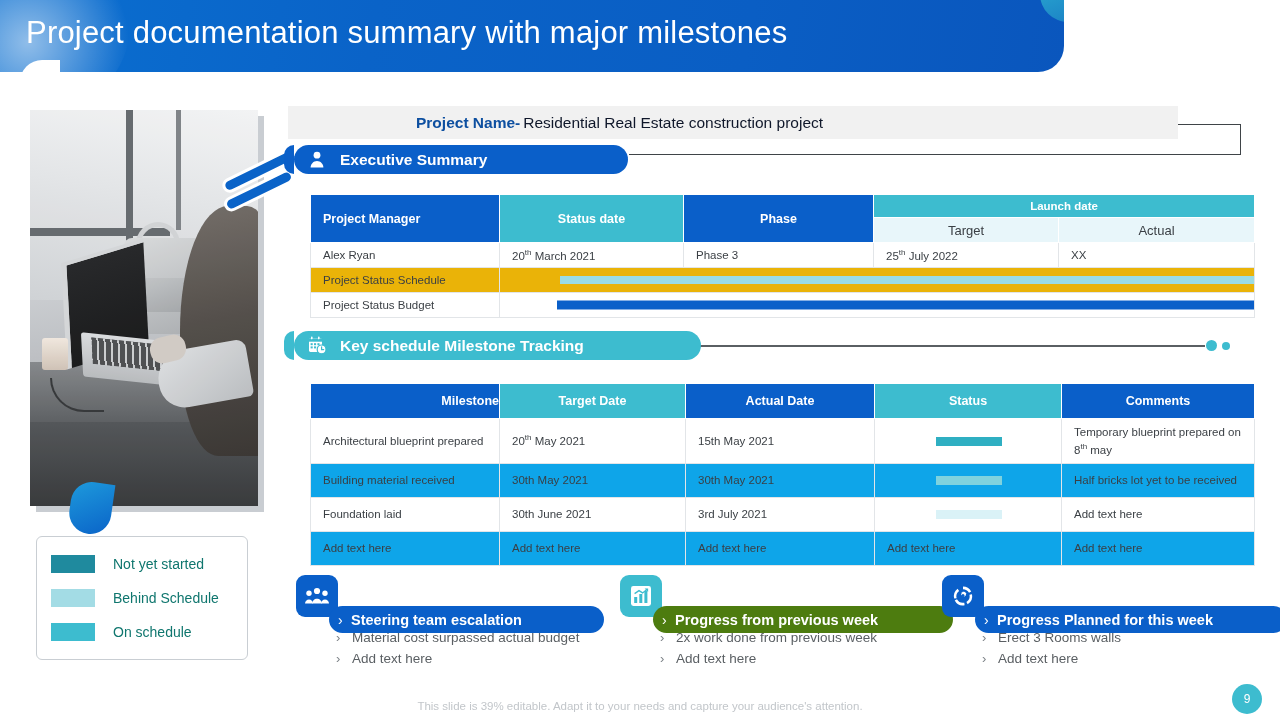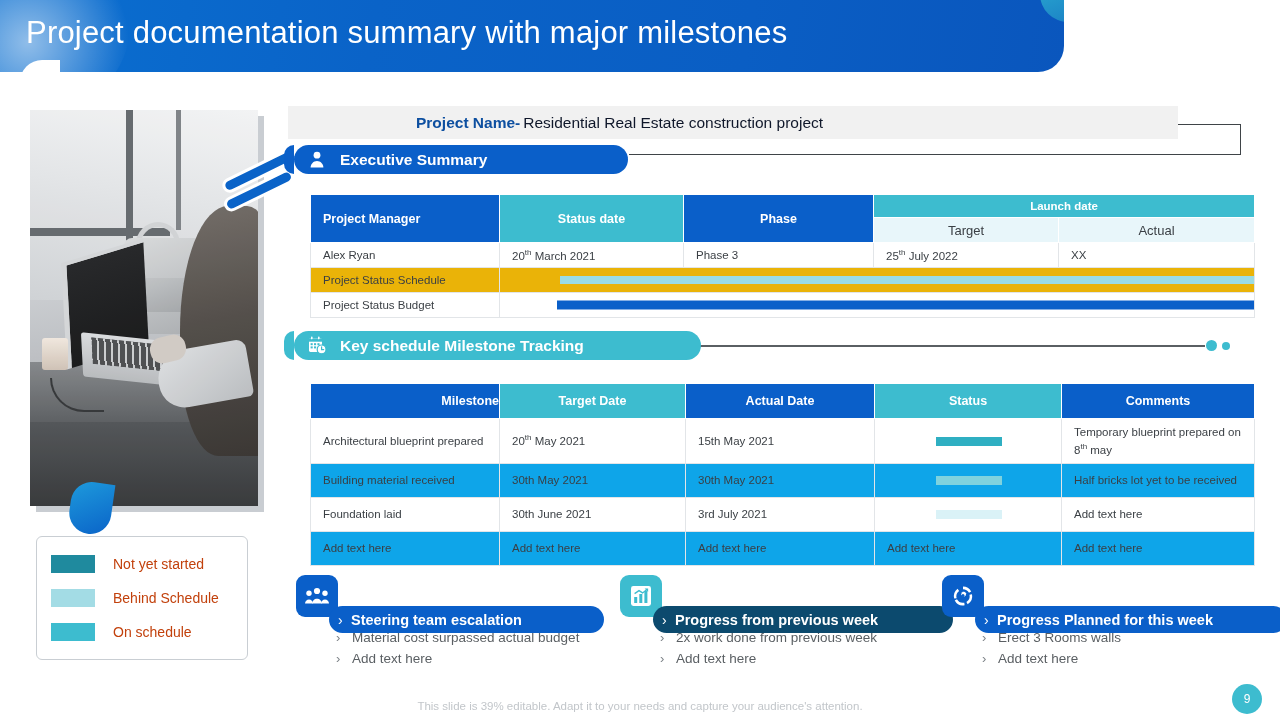--- a/index.html
+++ b/index.html
@@ -171,21 +171,21 @@
     position: absolute; left: 36px; top: 536px;
     width: 212px; height: 124px;
     border: 1px solid #c9ced3;
     border-radius: 6px;
     background: #ffffff;
     padding: 10px 0 0 0;
   }
   .legend-row { display: flex; align-items: center; height: 34px; padding-left: 14px; }
   .legend-swatch { width: 44px; height: 18px; flex: 0 0 auto; }
   .legend-label {
-    margin-left: 18px; color: #c2410c; font-size: 14px; white-space: nowrap;
+    margin-left: 18px; color: #0f766e; font-size: 14px; white-space: nowrap;
   }
 
   
   .pname-bar {
     position: absolute; left: 288px; top: 106px;
     width: 890px; height: 33px;
     background: #f1f1f1;
     display: flex; align-items: center;
     padding-left: 128px;
     white-space: nowrap;
@@ -349,21 +349,21 @@
     position: absolute; left: -16px; top: 0;
     color: #7c8287; font-size: 13px;
   }
 
   #panel-steering { left: 296px; top: 575px; }
   #panel-steering .panel-icon { background: #0a5fc9; }
   #panel-steering .panel-pill { background: #0a5fc9; min-width: 275px; }
 
   #panel-prev { left: 620px; top: 575px; }
   #panel-prev .panel-icon { background: #3dbccf; }
-  #panel-prev .panel-pill { background: #0c4a6e; min-width: 300px; }
+  #panel-prev .panel-pill { background: #4d7c0f; min-width: 300px; }
 
   #panel-planned { left: 942px; top: 575px; }
   #panel-planned .panel-icon { background: #0a5fc9; }
   #panel-planned .panel-pill { background: #0a5fc9; min-width: 312px; }
 
   
   .footer-note {
     position: absolute; left: 0; top: 700px; width: 1280px;
     text-align: center;
     color: #c2c6ca; font-size: 11.5px;

